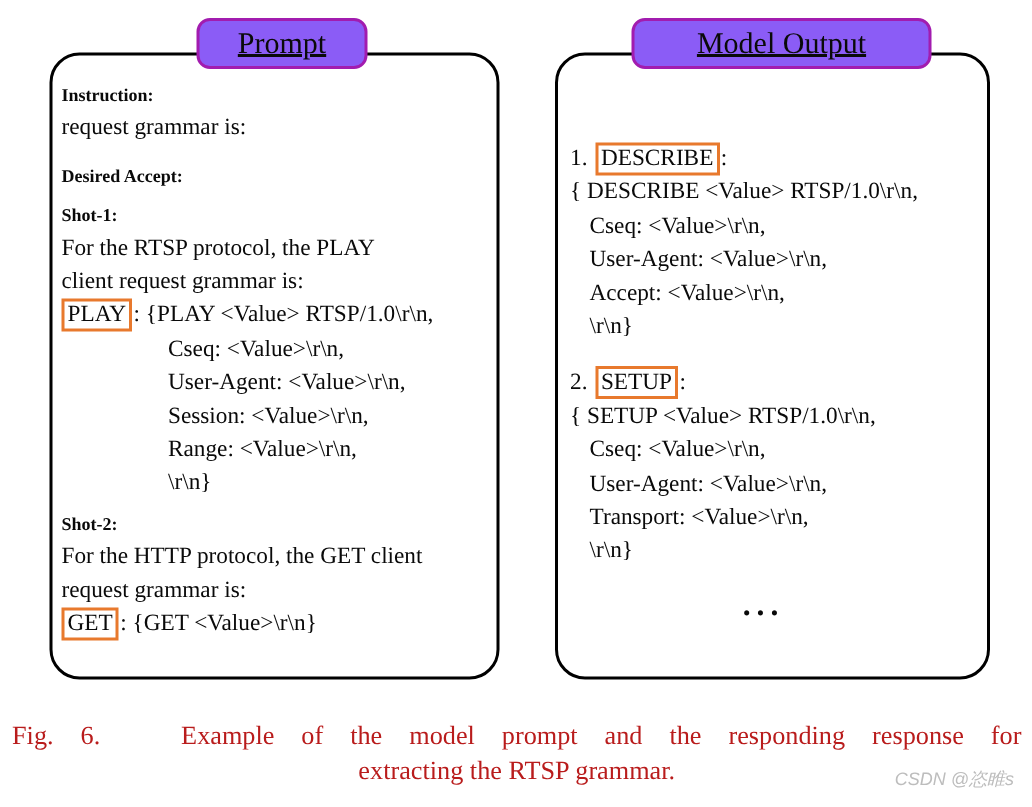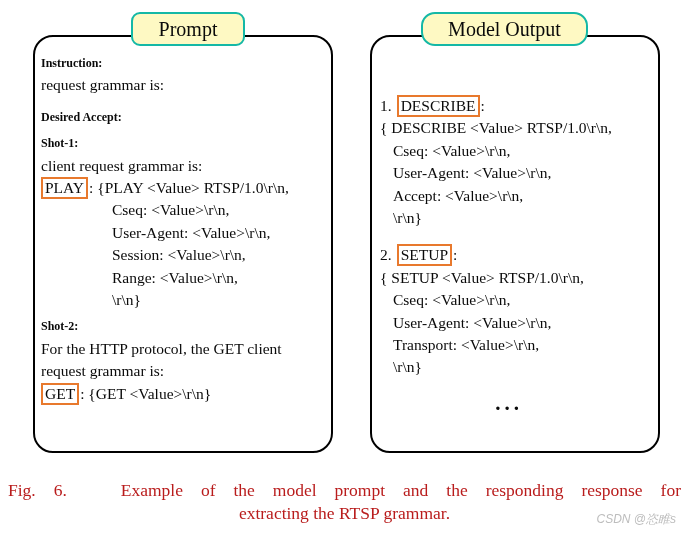--- a/index.html
+++ b/index.html
@@ -11,26 +11,26 @@
   .panel{
     position:absolute;top:35px;height:418px;
     border:2.5px solid #000;border-radius:20px;background:#fff;
     box-sizing:border-box;
   }
   .panel-left{left:33px;width:300px;}
   .panel-right{left:370px;width:290px;}
   
   .tab{
     position:absolute;top:12px;height:34px;
-    background:#fef9c3;border:2px solid #14b8a6;border-radius:9px;
+    background:#8b5cf6;border:2px solid #a21caf;border-radius:9px;
     box-sizing:border-box;display:flex;align-items:center;justify-content:center;
-    font-size:20px;z-index:2;
+    font-size:20px;z-index:2;text-decoration:underline;
   }
   .tab-left{left:131px;width:114px;}
-  .tab-right{left:421px;width:167px;border-radius:14px;}
+  .tab-right{left:421px;width:200px;}
   
   .pl-content{position:absolute;left:41px;top:52px;width:292px;font-size:15.5px;line-height:22.4px;white-space:nowrap;}
   .pr-content{position:absolute;left:380px;top:95px;width:282px;font-size:15.5px;line-height:22.4px;white-space:nowrap;}
   .h{font-weight:bold;font-size:12px;}
   .mt10{margin-top:9px;}
   .mt4{margin-top:4px;}
   .mt16{margin-top:15px;}
   .ind1{padding-left:71px;}
   .ind2{padding-left:13px;}
   .inlinebox{
@@ -65,20 +65,21 @@
   <div class="tab tab-left">Prompt</div>
   <div class="tab tab-right">Model Output</div>
 
   <div class="pl-content">
     <div class="h">Instruction:</div>
     <div class="line">request grammar is:</div>
 
     <div class="h mt10">Desired Accept:</div>
 
     <div class="h mt4">Shot-1:</div>
+    <div class="line">For the RTSP protocol, the PLAY</div>
     <div class="line">client request grammar is:</div>
     <div class="line"><span class="inlinebox orangebox">PLAY</span><span>: {PLAY &lt;Value&gt; RTSP/1.0\r\n,</span></div>
     <div class="line ind1">Cseq: &lt;Value&gt;\r\n,</div>
     <div class="line ind1">User-Agent: &lt;Value&gt;\r\n,</div>
     <div class="line ind1">Session: &lt;Value&gt;\r\n,</div>
     <div class="line ind1">Range: &lt;Value&gt;\r\n,</div>
     <div class="line ind1">\r\n}</div>
 
     <div class="h mt4">Shot-2:</div>
     <div class="line">For the HTTP protocol, the GET client</div>

